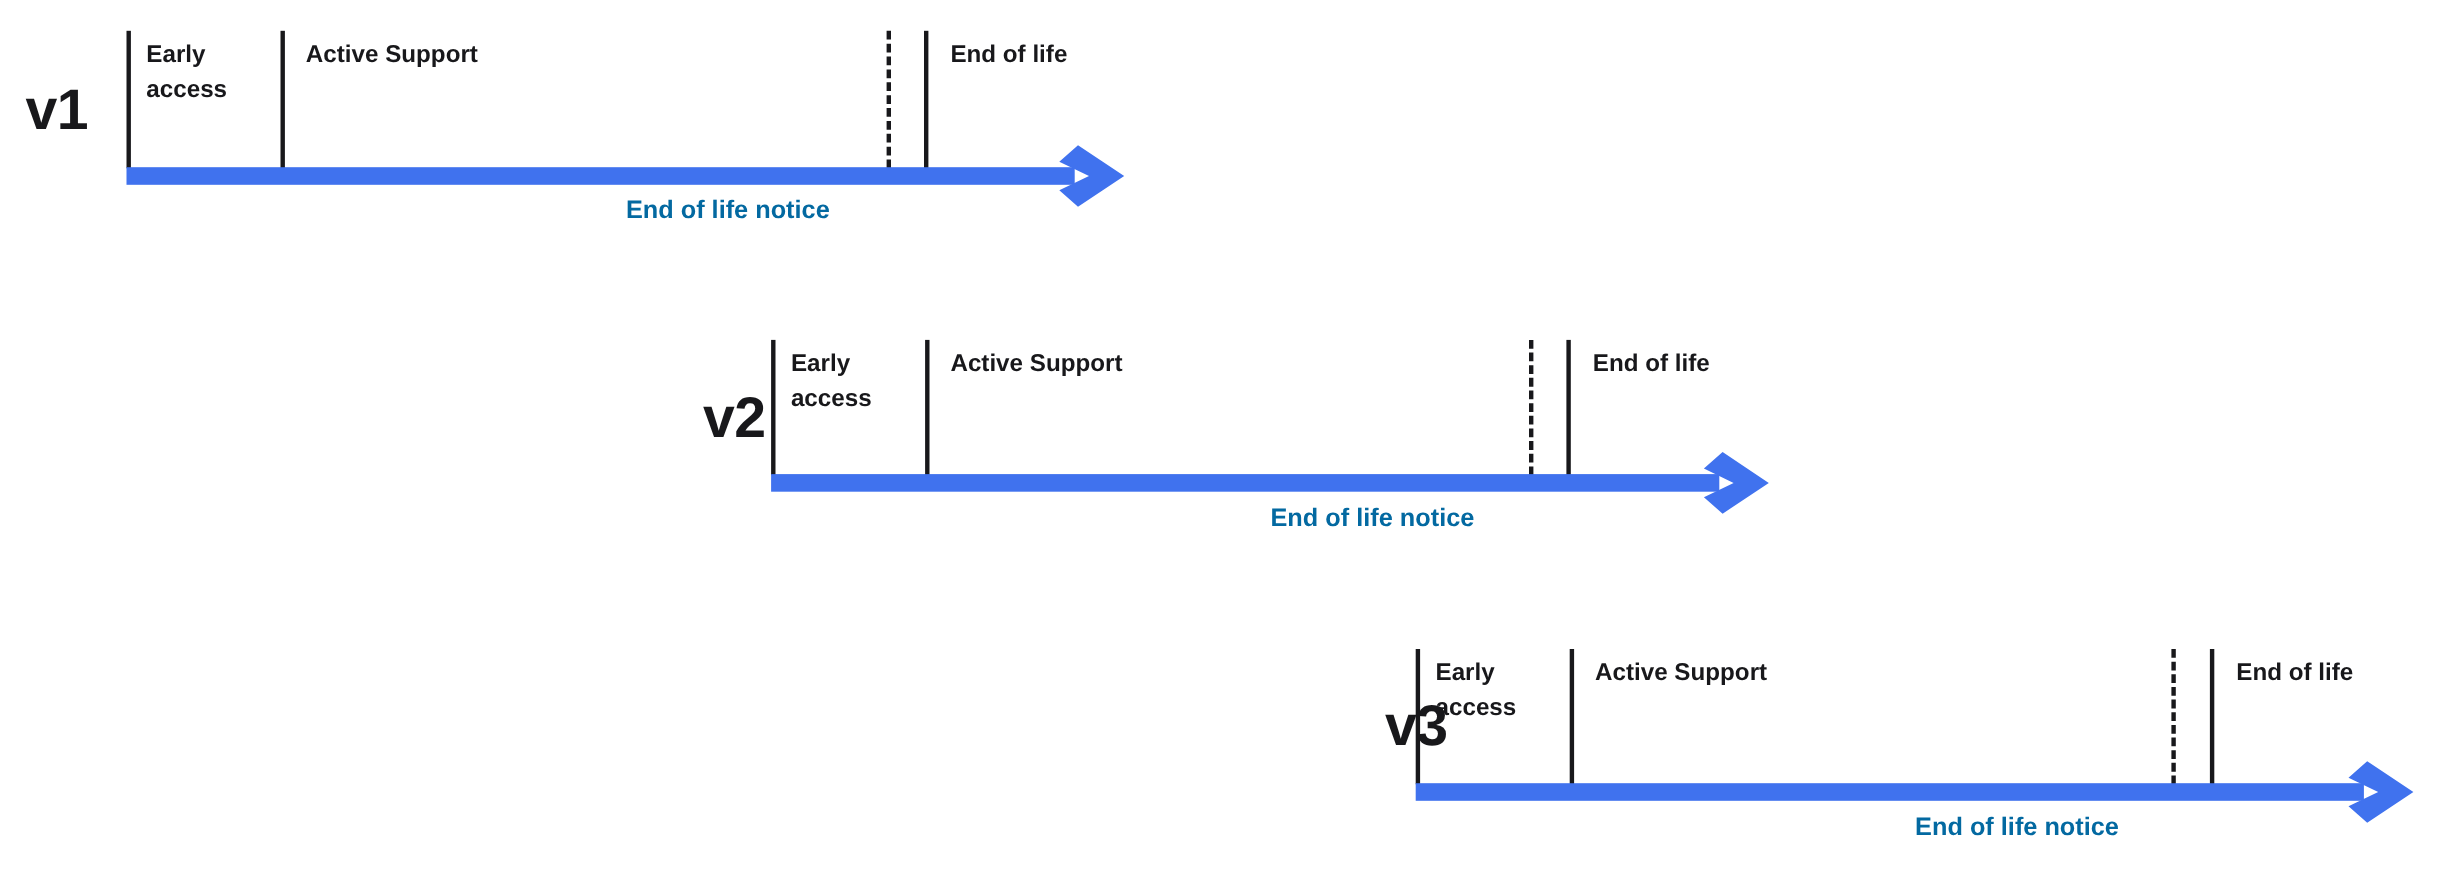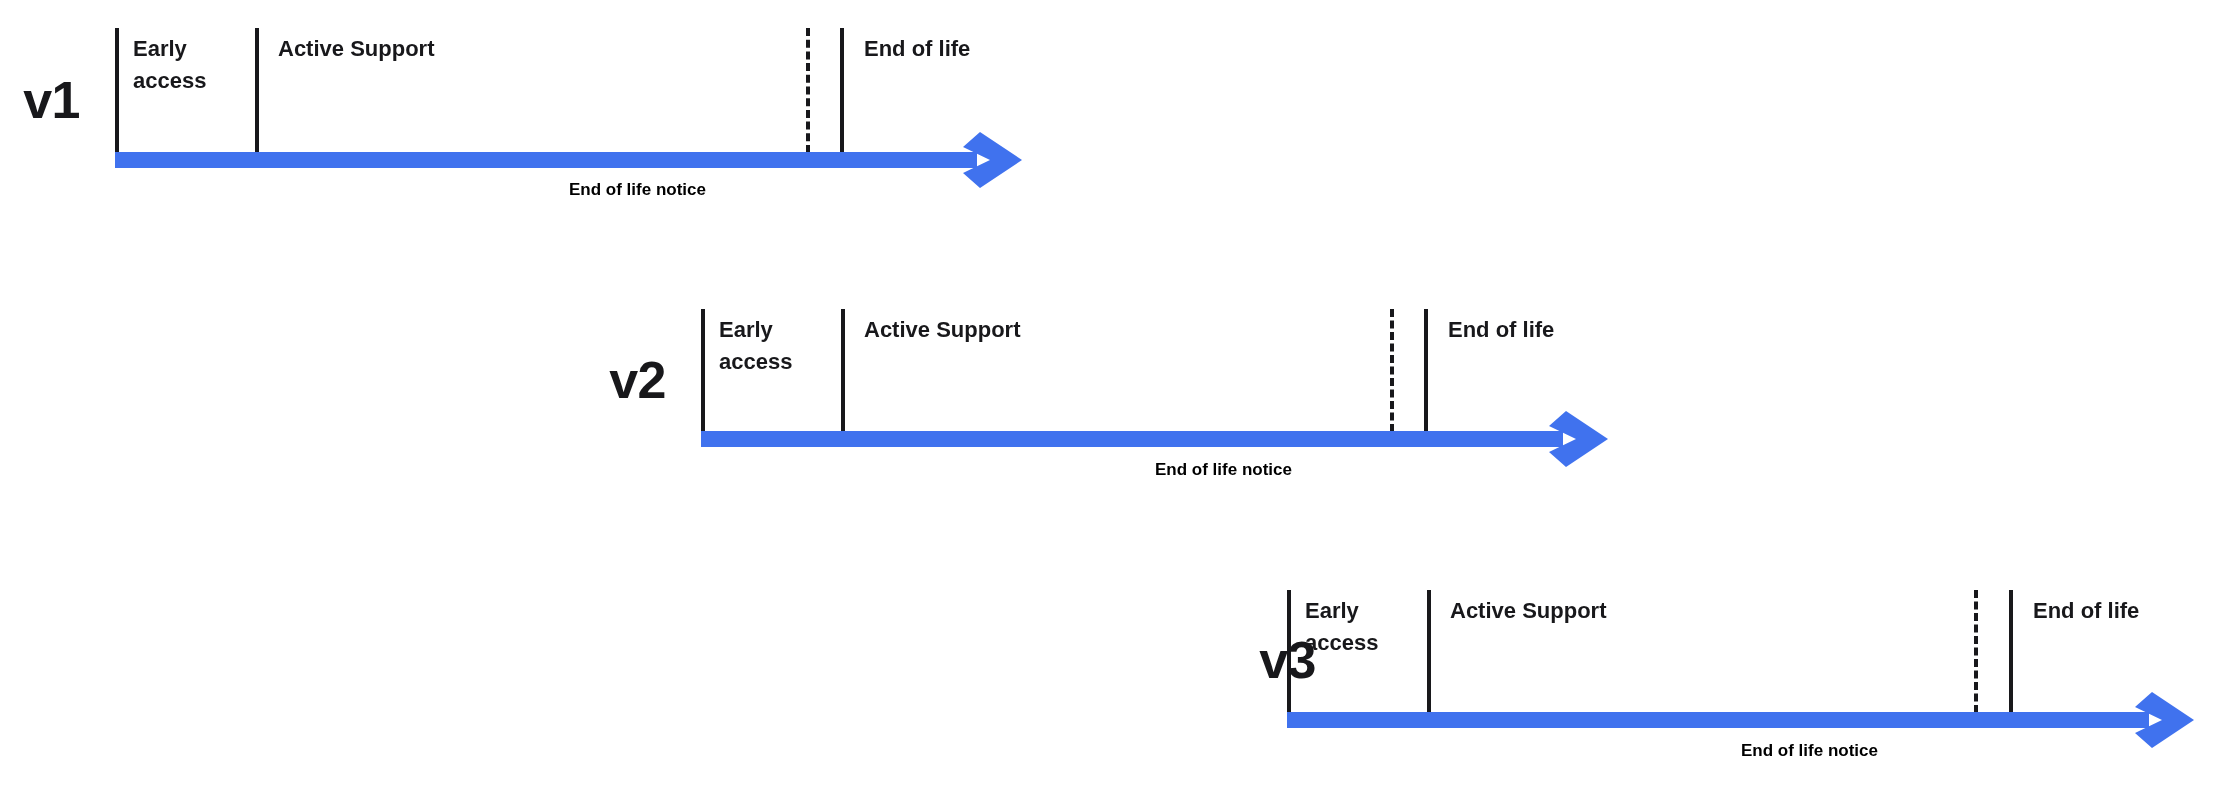--- a/index.html
+++ b/index.html
@@ -66,23 +66,23 @@
     overflow: visible;
   }
   .arrow-head polygon {
     fill: #4072ee;
   }
 
   
   .notice-label {
     position: absolute;
     font-weight: bold;
-    font-size: 17px;
+    font-size: 23px;
     line-height: 30px;
-    color: #000000;
+    color: #0369a1;
     white-space: nowrap;
   }
 </style>
 </head>
 <body>
 
 <div id="canvas">
 
   <div>
     <div class="version-label" style="left:20px; top:42px; width:60px;">v1</div>
@@ -105,21 +105,21 @@
     <div class="arrow-bar" style="left:115px; top:152px; width:862px;"></div>
 
     <svg class="arrow-head" style="left:960px; top:132px;" width="62" height="56" viewBox="0 0 62 56">
       <polygon points="20,0 62,28 20,56 3,41 30,28 3,15"></polygon>
     </svg>
 
     <div class="notice-label" style="left:569px; top:175px;">End of life notice</div>
   </div>
 
   <div>
-    <div class="version-label" style="left:606px; top:322px; width:60px;">v2</div>
+    <div class="version-label" style="left:636px; top:322px; width:60px;">v2</div>
 
     <div class="divider-solid" style="left:701px; top:309px; height:123px;"></div>
 
     <div class="phase-label" style="left:719px; top:314px; width:130px;">Early
 access</div>
 
     <div class="divider-solid" style="left:841px; top:309px; height:123px;"></div>
 
     <div class="phase-label" style="left:864px; top:314px;">Active Support</div>
 

